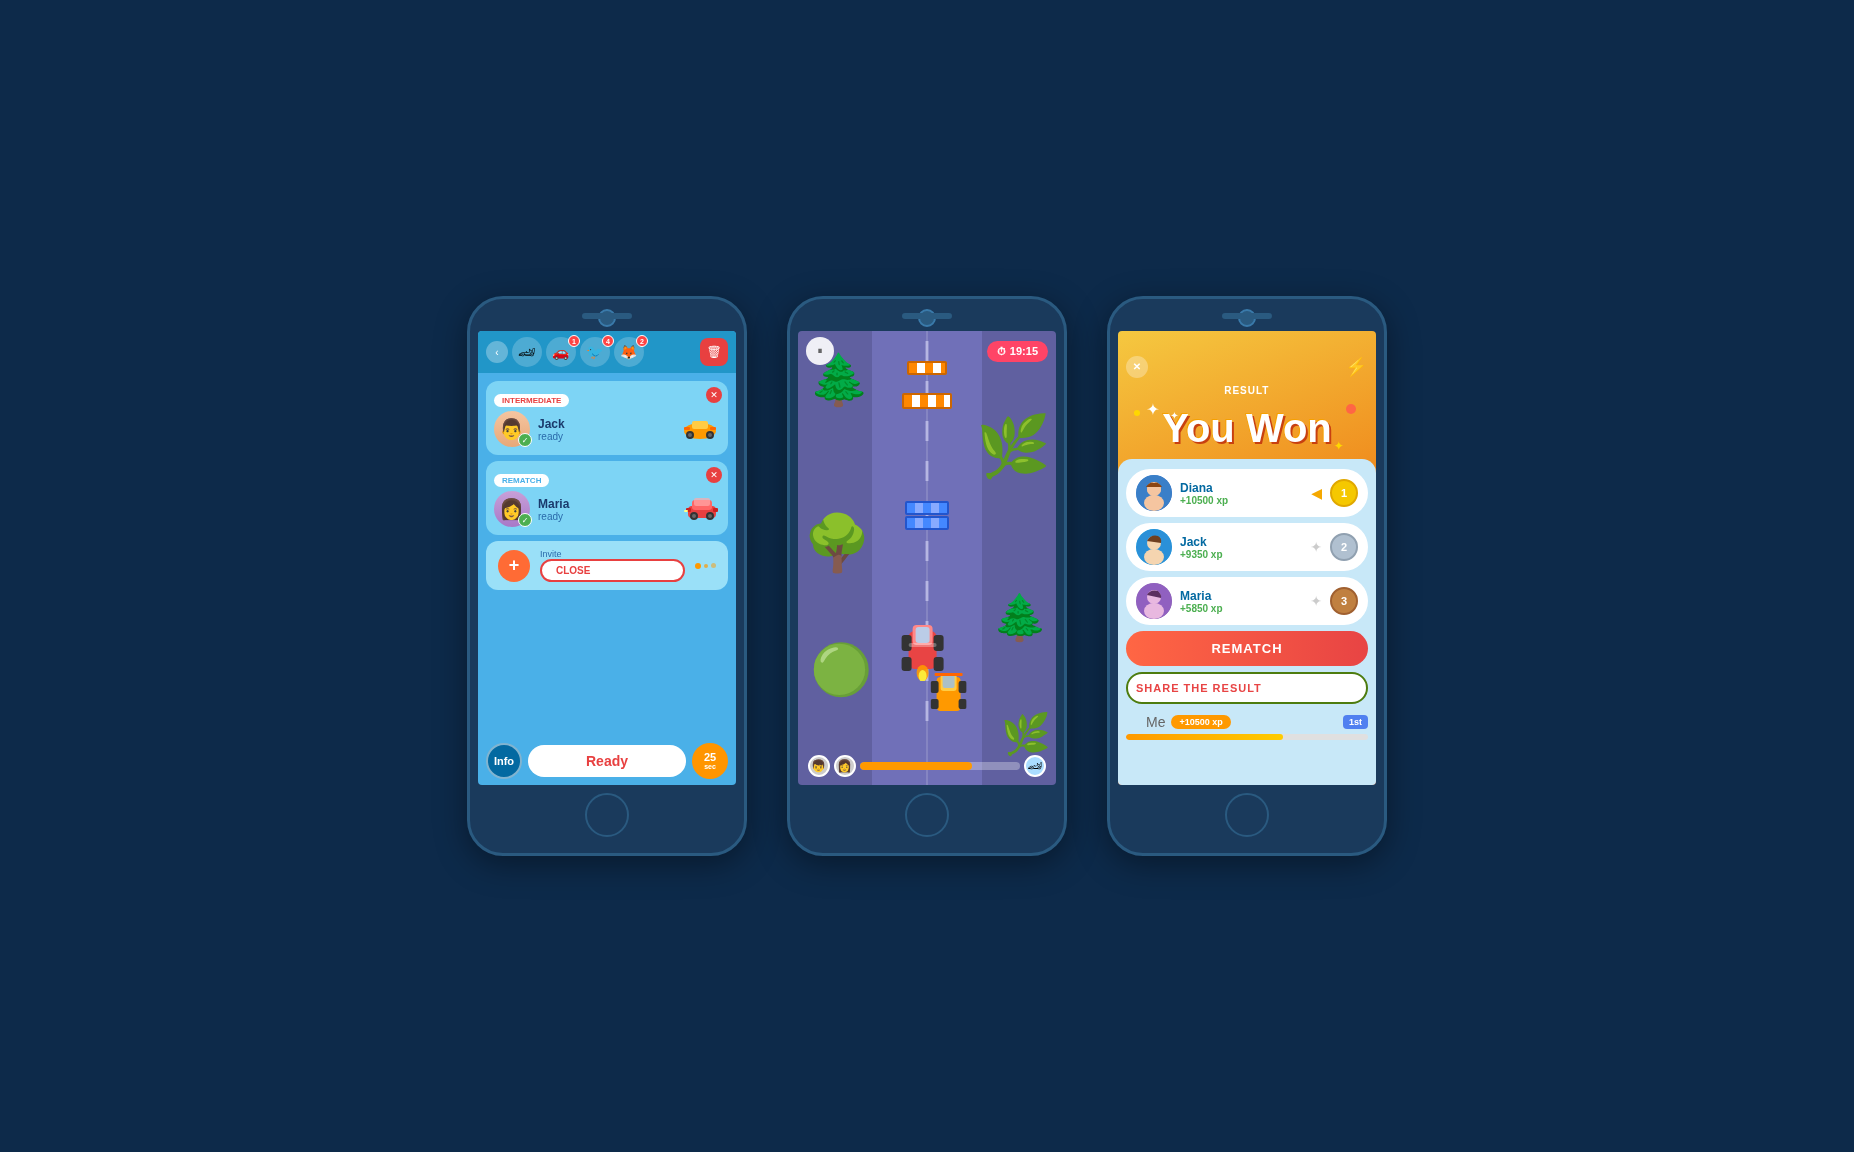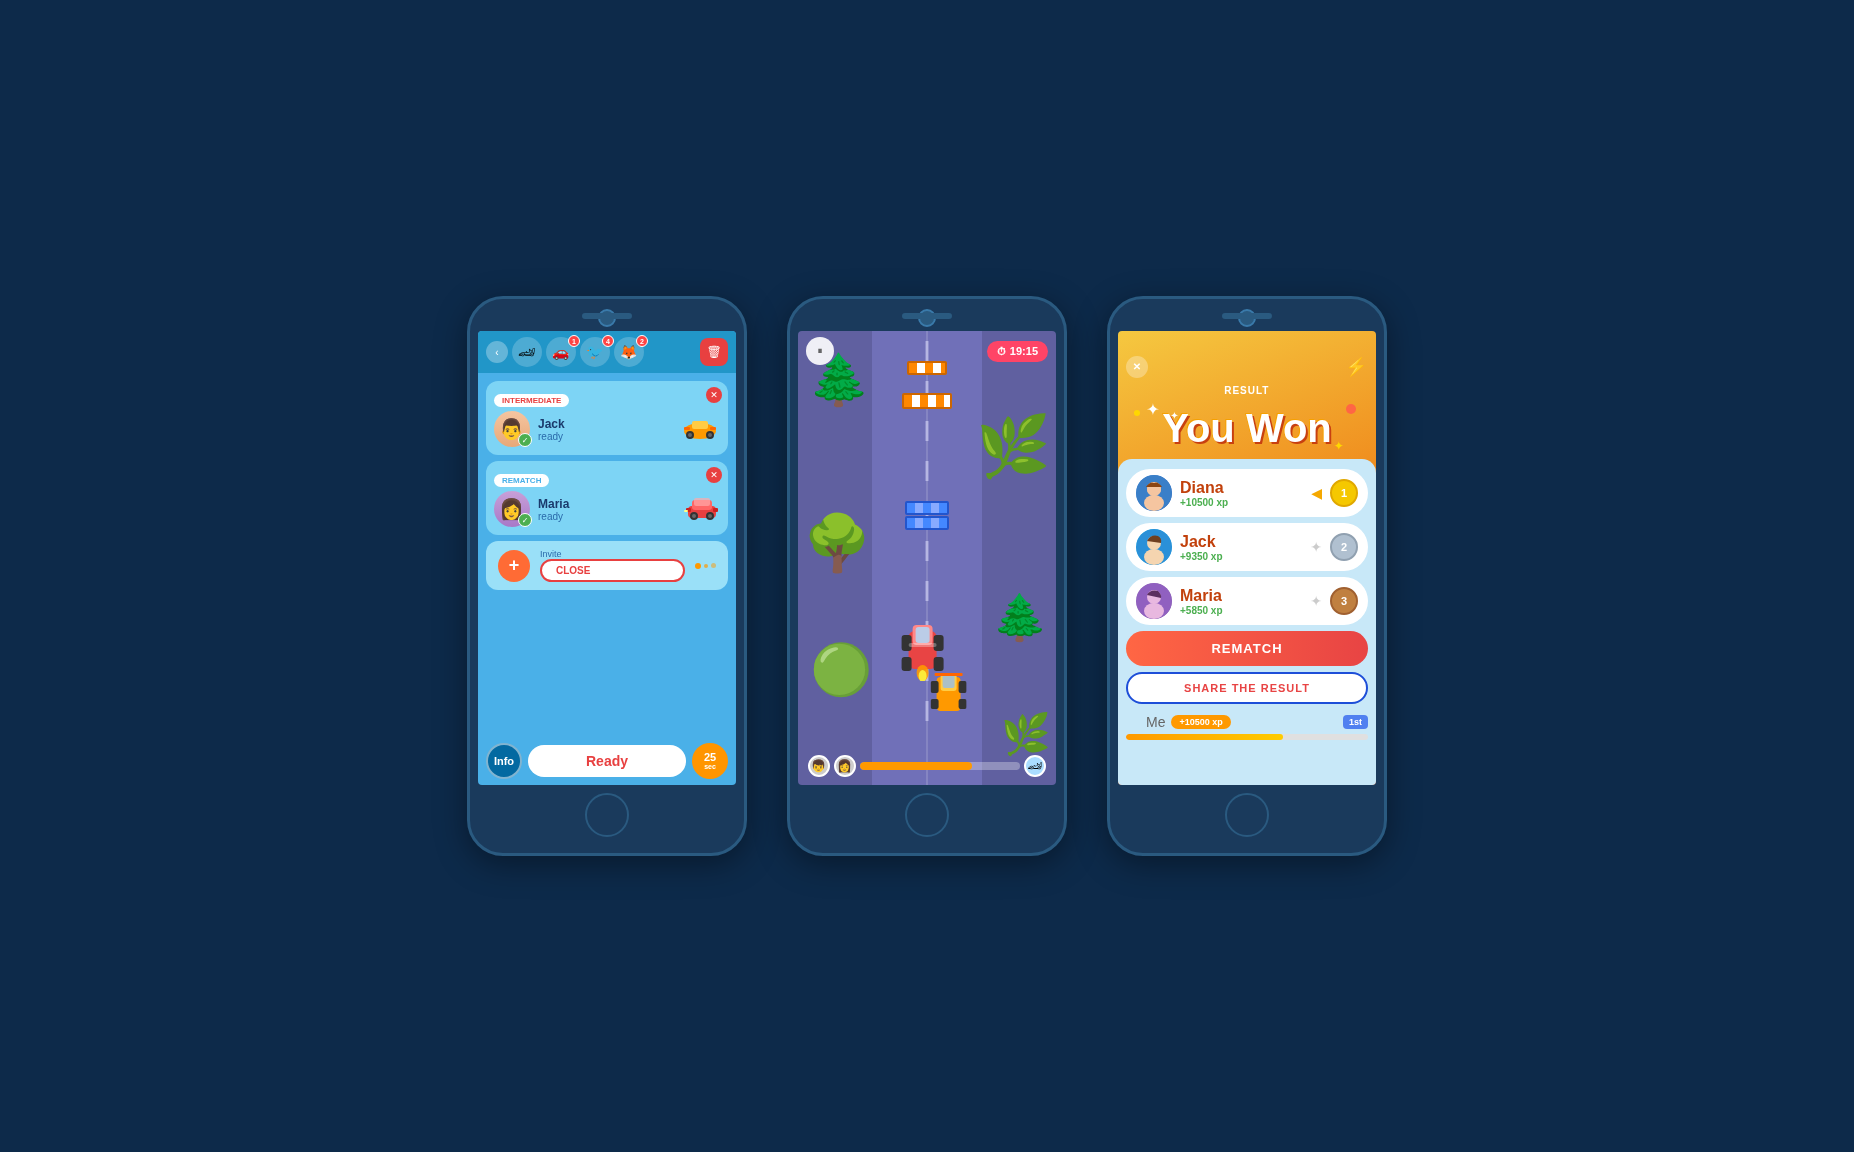--- a/index.html
+++ b/index.html
@@ -500,21 +500,21 @@
       overflow: hidden;
       font-size: 18px;
       display: flex;
       align-items: center;
       justify-content: center;
     }
     .p3-rank-avatar.rank1 { background: linear-gradient(135deg, #4a90d9, #2a60b9); }
     .p3-rank-avatar.rank2 { background: linear-gradient(135deg, #50c8f0, #2a9ad8); }
     .p3-rank-avatar.rank3 { background: linear-gradient(135deg, #b090c8, #8060a8); }
     .p3-player-info { flex: 1; }
-    .p3-player-name { font-size: 16px; font-weight: bold; color: #c2410c; }
+    .p3-player-name { font-size: 12px; font-weight: bold; color: #0369a1; }
     .p3-player-xp { font-size: 10px; color: #4caf50; font-weight: bold; }
     .p3-medal {
       width: 28px;
       height: 28px;
       border-radius: 50%;
       display: flex;
       align-items: center;
       justify-content: center;
       font-size: 11px;
       font-weight: bold;
@@ -531,26 +531,25 @@
       text-align: center;
       color: white;
       font-size: 13px;
       font-weight: bold;
       letter-spacing: 1px;
     }
     .p3-share-btn {
       background: white;
       border-radius: 20px;
       padding: 8px;
-      text-align: center;
       color: #e84444;
       font-size: 11px;
       font-weight: bold;
       letter-spacing: 1px;
-      border: 2px solid #1d4ed8;
+      border: 2px solid #4d7c0f;
     }
     .p3-me-row {
       display: flex;
       align-items: center;
       gap: 6px;
     }
     .p3-me-label { font-size: 14px; color: #666; padding-left: 20px; }
     .p3-xp-badge {
       background: #ff9900;
       color: white;

